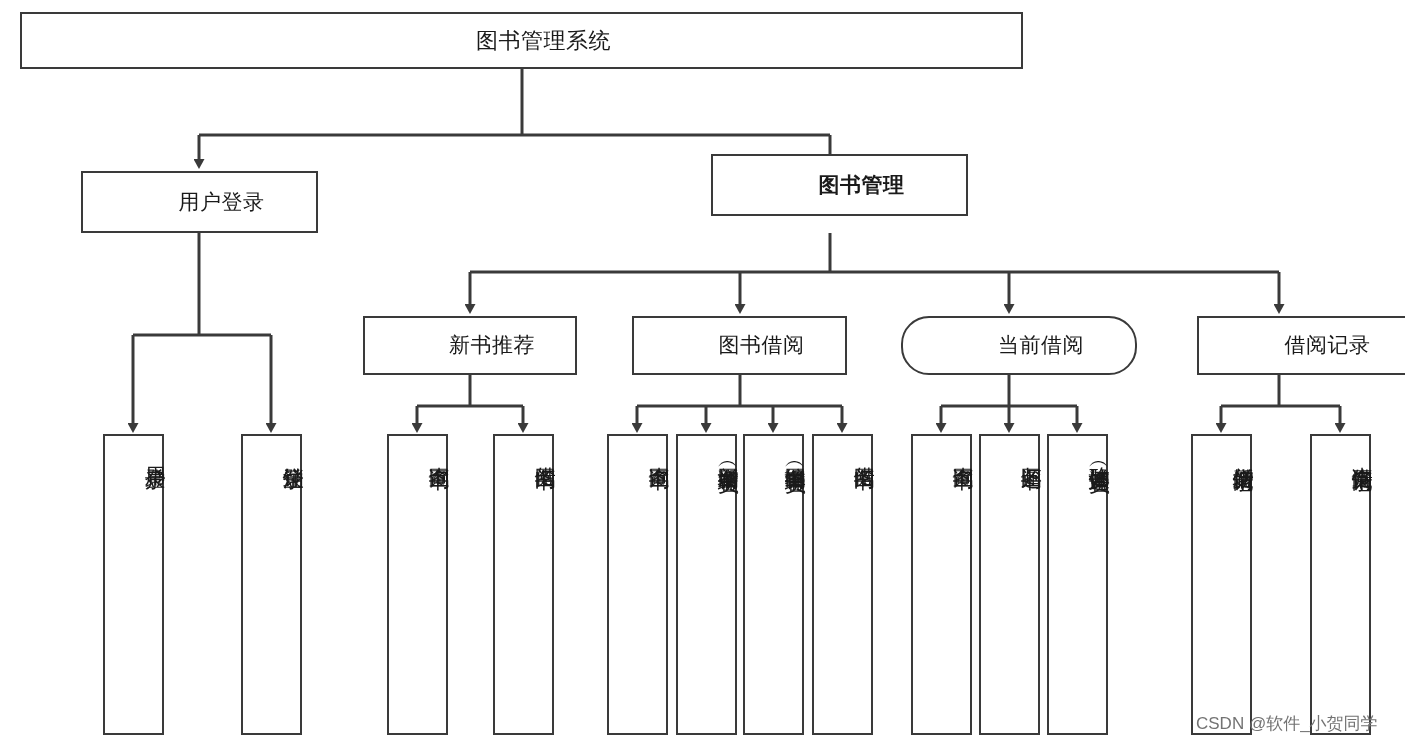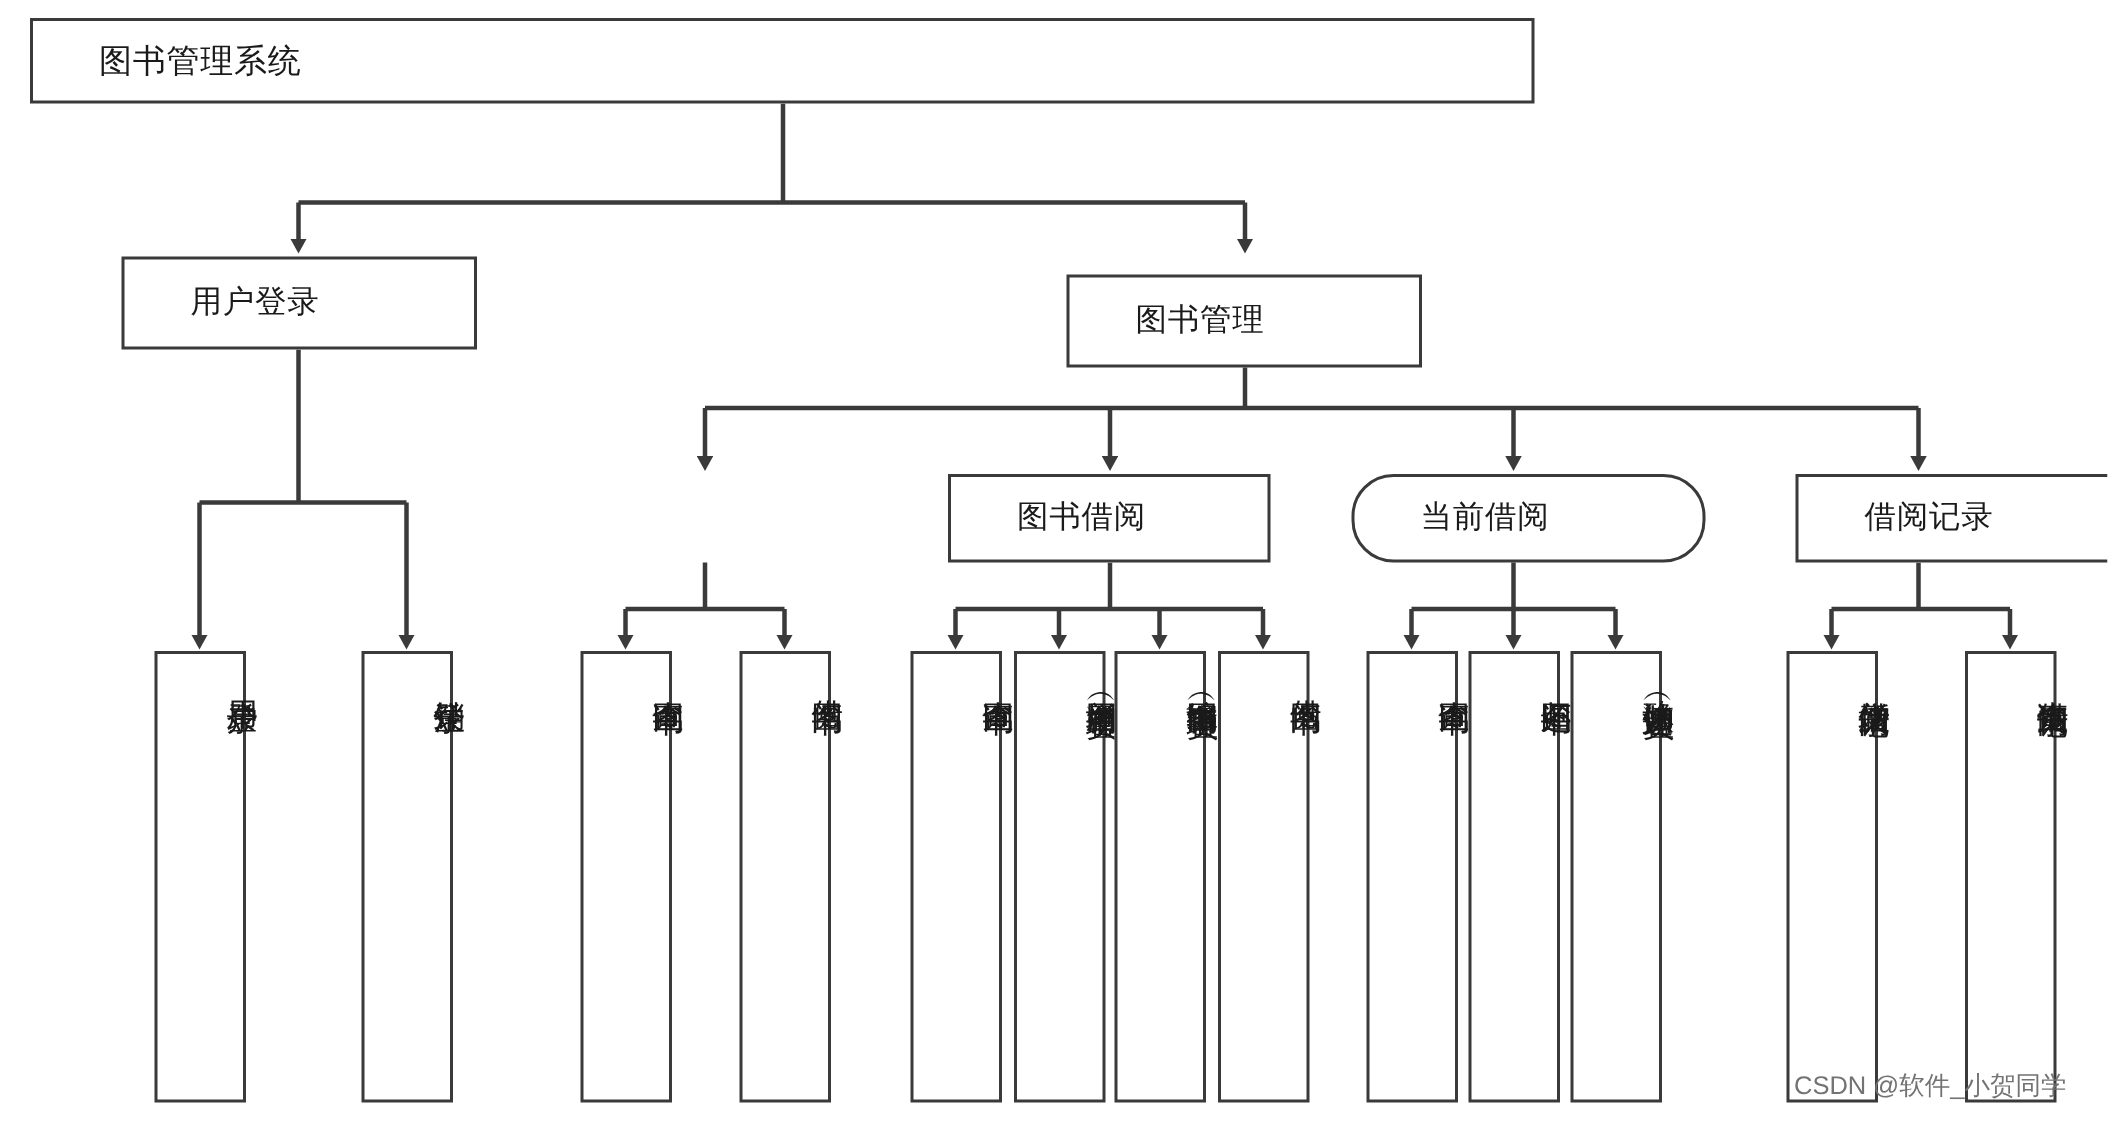--- a/index.html
+++ b/index.html
@@ -26,21 +26,21 @@
     height: 747px;
     pointer-events: none;
   }
   .node {
     position: absolute;
     box-sizing: border-box;
     background: #ffffff;
     border: 2px solid #3a3a3a;
     display: flex;
     align-items: center;
-    justify-content: flex-start;
+    justify-content: center;
     color: #1a1a1a;
     z-index: 3;
     padding-left: 44px;
   }
   .node .label {
     display: block;
     text-align: center;
     line-height: 1.18;
     letter-spacing: 0.5px;
   }
@@ -132,24 +132,27 @@
     </g>
   </svg>
 
   <div class="node horiz root" style="left:20px; top:12px; width:1003px; height:57px;">
     <span class="label">图书管理系统</span>
   </div>
 
   <div class="node horiz" style="left:81px; top:171px; width:237px; height:62px;">
     <span class="label">用户登录</span>
   </div>
-  <div class="node horiz" style="left:711px; top:183px; width:237px; height:62px;">
+  <div class="node horiz" style="left:711px; top:154px; width:257px; height:62px;font-weight:bold;">
     <span class="label">图书管理</span>
   </div>
 
+  <div class="node horiz" style="left:363px; top:316px; width:214px; height:59px;">
+    <span class="label">新书推荐</span>
+  </div>
   <div class="node horiz" style="left:632px; top:316px; width:215px; height:59px;">
     <span class="label">图书借阅</span>
   </div>
   <div class="node horiz" style="left:901px; top:316px; width:236px; height:59px;border-radius:28px;">
     <span class="label">当前借阅</span>
   </div>
   <div class="node horiz" style="left:1197px; top:316px; width:217px; height:59px;">
     <span class="label">借阅记录</span>
   </div>
 

